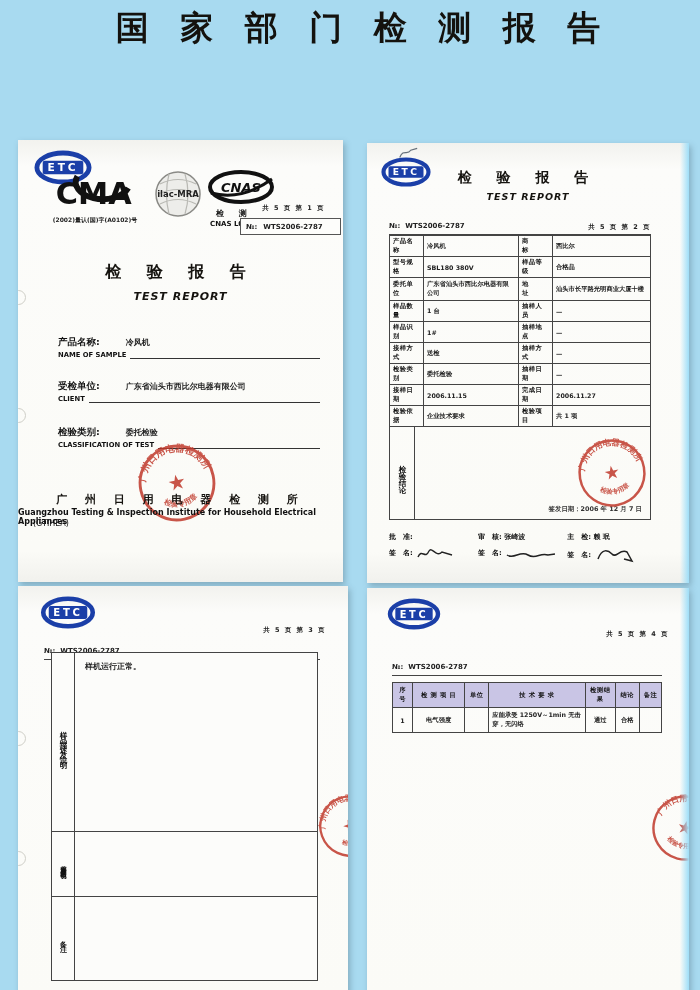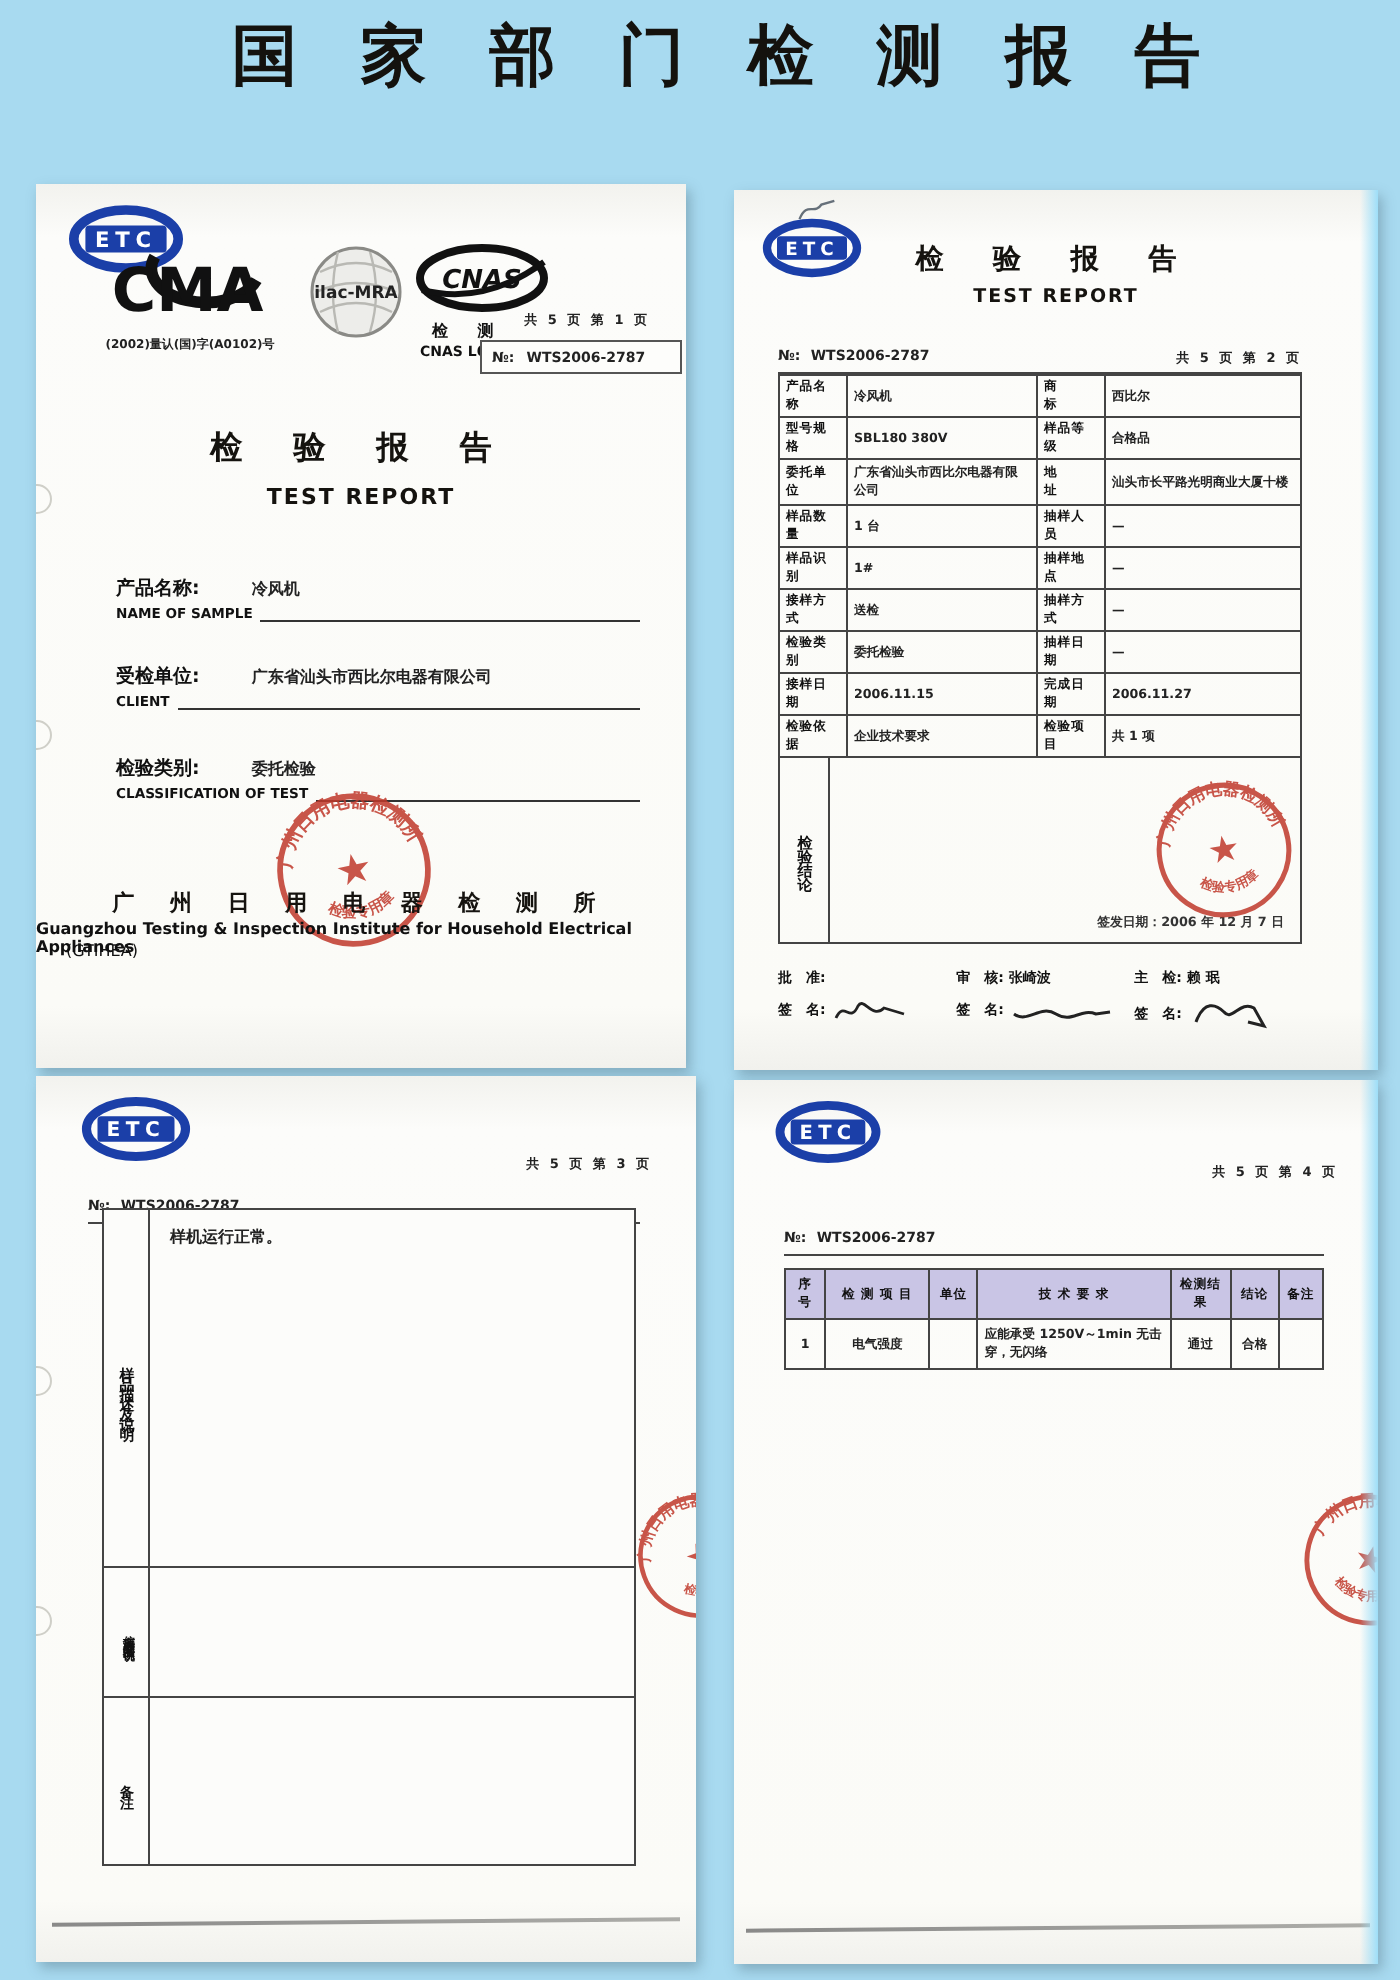--- a/index.html
+++ b/index.html
@@ -5,41 +5,41 @@
   html,body{margin:0;padding:0;}
   .canvas{position:relative;width:700px;height:990px;background:#a8daf0;overflow:hidden;
           font-family:"DejaVu Sans",sans-serif;color:#1a1a1a;}
   
   .banner-l1{position:absolute;top:6px;left:11px;width:100%;text-align:center;
              font-size:33px;font-weight:bold;letter-spacing:6px;word-spacing:8px;color:#14120e;}
   .banner-l2{position:absolute;top:47px;left:0;width:100%;text-align:center;
              font-size:29px;font-weight:bold;letter-spacing:2px;color:#14120e;}
   
   .page{position:absolute;background:linear-gradient(180deg,#f2f2ee,#fcfcfa 6%,#fbfbf7 93%,#f1f1ed);
-        box-shadow:2px 3px 6px rgba(60,85,100,.35);overflow:hidden;}
+        box-shadow:2px 3px 6px rgba(60,85,100,.35);overflow:hidden;margin-top:48px;}
   .p1{left:18px;top:92px;width:325px;height:442px;}
   .p2{left:367px;top:95px;width:322px;height:440px;}
   .p3{left:18px;top:538px;width:330px;height:443px;}
   .p4{left:367px;top:540px;width:322px;height:442px;}
   .edge-strip{position:absolute;right:0;top:0;width:9px;height:100%;
               background:linear-gradient(to right,rgba(170,220,241,0),#9edef8);}
   .notch{position:absolute;left:-7px;width:13px;height:13px;border:1px solid #cfcfc8;
          border-radius:50%;background:transparent;}
   .scan-line{position:absolute;height:2px;background:linear-gradient(to right,#6e6e6e,#9a9a96);
              transform:rotate(-.5deg);opacity:.8;}
   
   .logo{position:absolute;}
   .cma-cap{position:absolute;font-size:6px;font-weight:bold;color:#222;width:130px;text-align:center;}
   .cnas-sub{position:absolute;font-size:8px;font-weight:bold;letter-spacing:6px;color:#111;}
   .cnas-code{position:absolute;font-size:7px;font-weight:bold;color:#111;}
   
   .rpt-title{position:absolute;left:0;width:100%;text-align:center;font-size:16px;
              font-weight:bold;letter-spacing:10px;color:#15130f;}
   .rpt-sub{position:absolute;left:0;width:100%;text-align:center;font-size:11px;
-           font-weight:bold;letter-spacing:1px;color:#15130f;}
+           font-weight:bold;letter-spacing:1px;color:#15130f;font-style:italic;}
   .pagin{position:absolute;font-size:6.5px;font-weight:bold;letter-spacing:1.5px;color:#222;}
   .no-text{font-size:7px;font-weight:bold;color:#222;}
   
   .p1-nobox{position:absolute;left:222px;top:78px;width:94px;height:15px;border:1px solid #555;
             display:flex;align-items:center;gap:6px;padding-left:5px;background:#fdfdfb;}
   .fld{position:absolute;left:40px;width:262px;}
   .fld-top{display:flex;align-items:baseline;}
   .fld-zh{font-size:9.5px;font-weight:bold;color:#111;white-space:nowrap;}
   .fld-val{font-size:8px;font-weight:bold;color:#222;margin-left:26px;white-space:nowrap;}
   .fld-bottom{display:flex;align-items:flex-end;margin-top:2px;}

